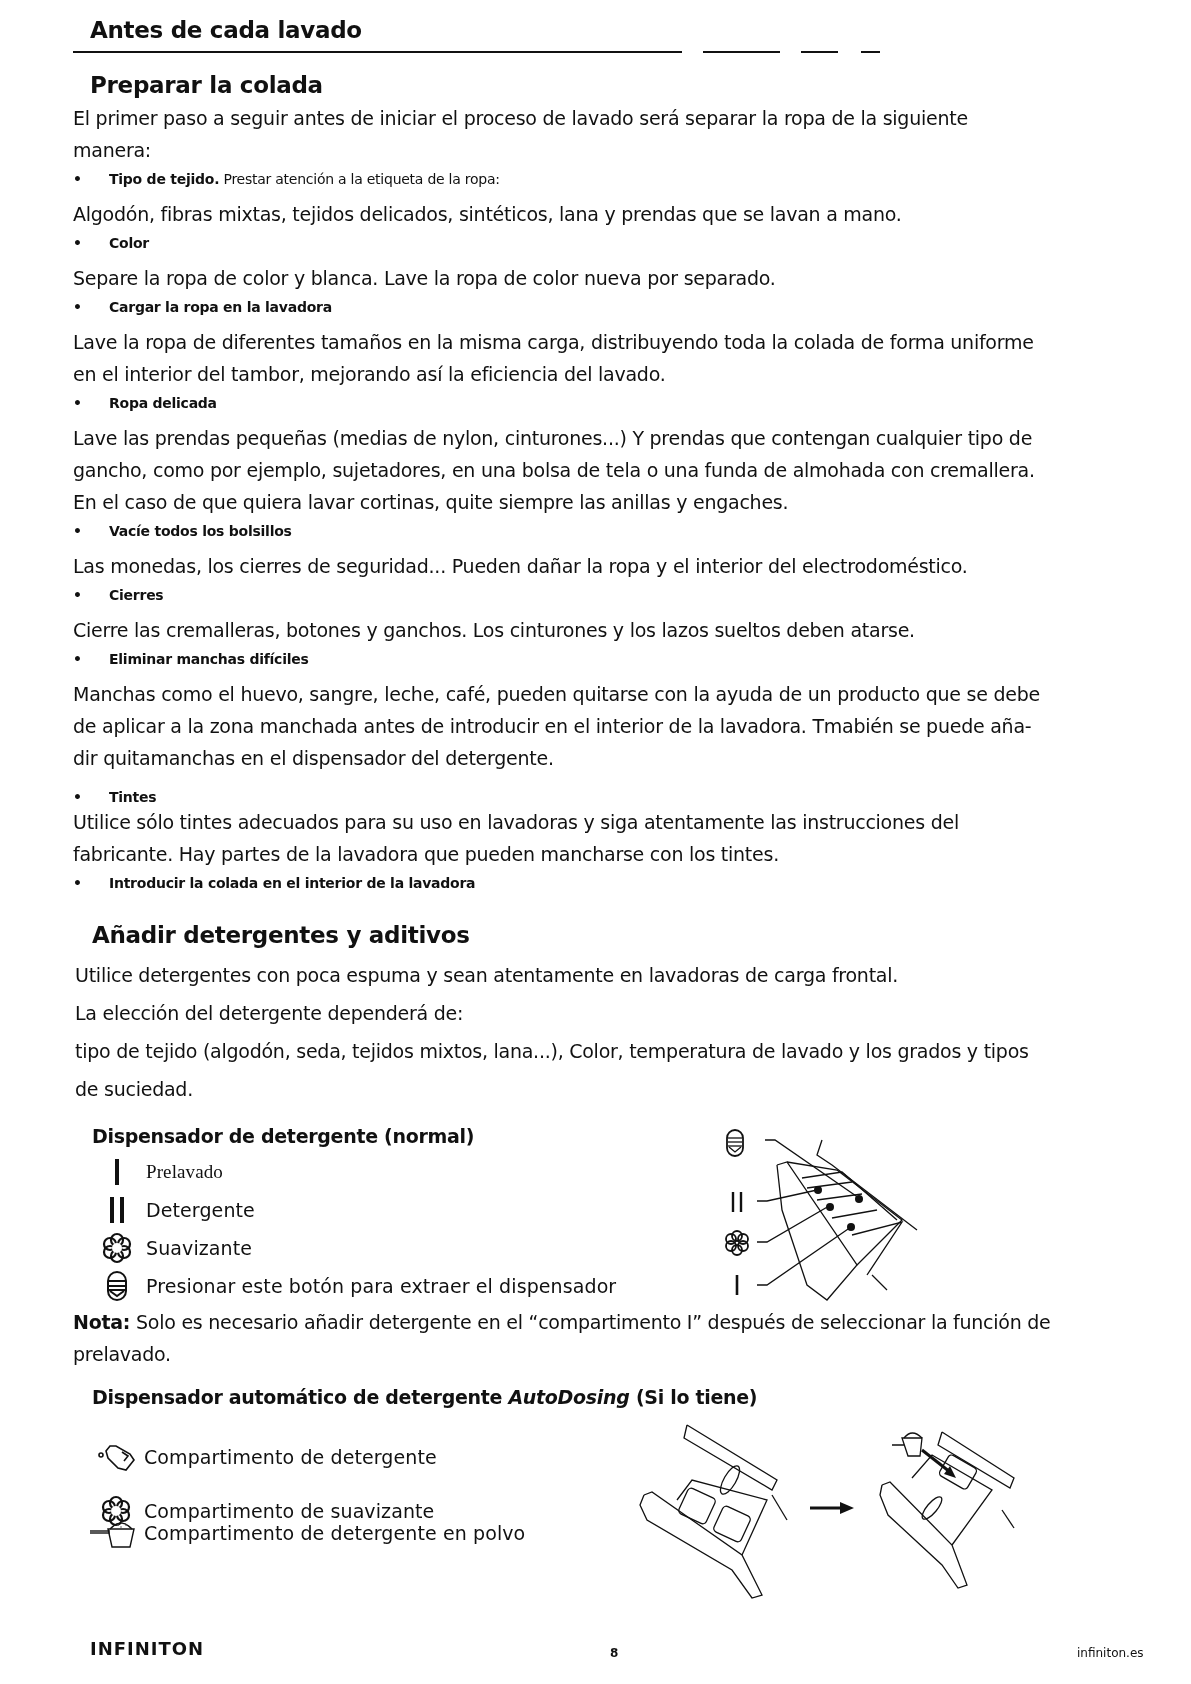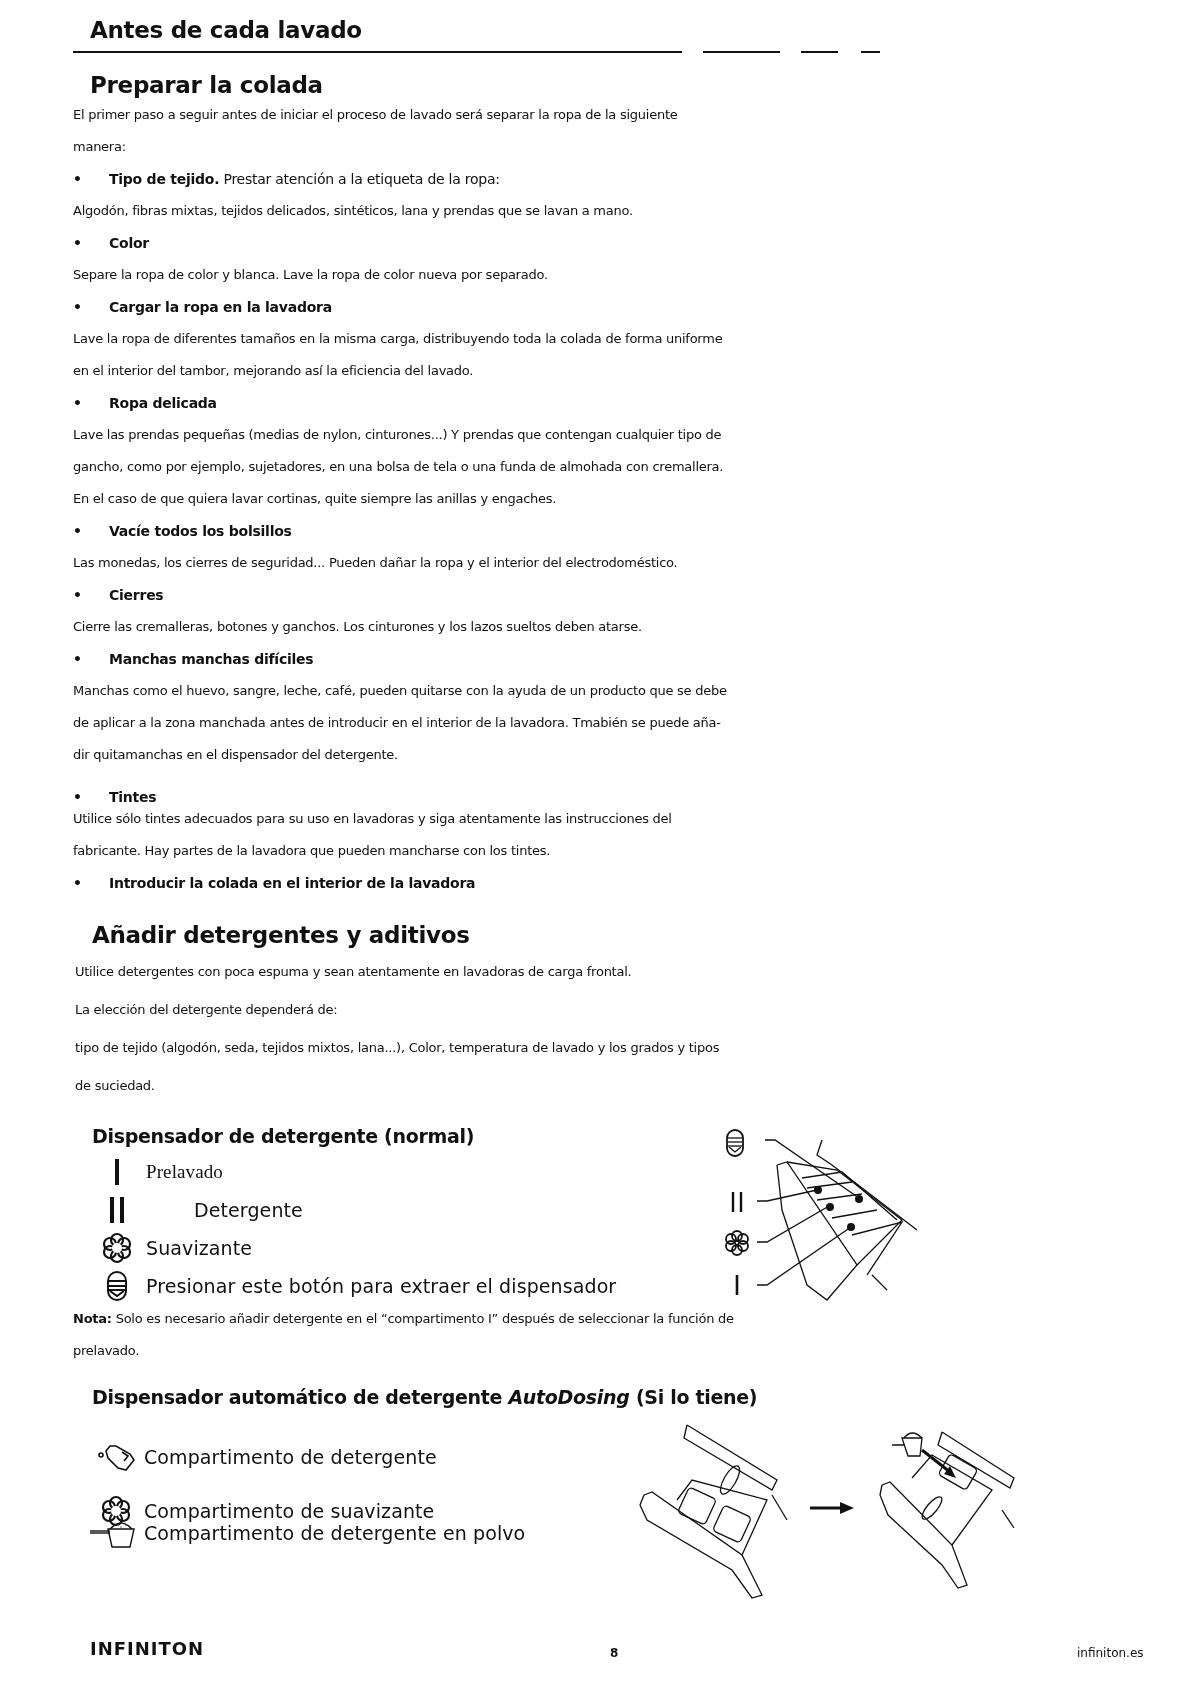--- a/index.html
+++ b/index.html
@@ -8,21 +8,21 @@
       font-family: "DejaVu Sans", sans-serif; color: #111111;
     }
     .page { position: absolute; left: 0; top: 0; width: 1191px; height: 1684px; }
     .abs { position: absolute; margin-left: 17px; }
     .h1 {
       left: 73px; top: 17px; font-size: 23px; font-weight: bold; letter-spacing: -0.3px;
     }
     .rule { position: absolute; top: 51px; height: 2px; background: #111; }
     .h2 { font-size: 23px; font-weight: bold; letter-spacing: -0.3px; }
     .bold { font-weight: bold; }
-    .line { position: absolute; left: 73px; white-space: nowrap; font-size: 13px; letter-spacing: -0.25px; }
+    .line { position: absolute; left: 73px; white-space: nowrap; font-size: 19px; letter-spacing: -0.25px; }
     .bullet-line { position: absolute; left: 73px; white-space: nowrap; font-size: 14px; letter-spacing: -0.25px; }
     .bullet-dot { display: inline-block; width: 36px; font-weight: bold; }
     .sub-h { font-size: 19px; font-weight: bold; letter-spacing: -0.3px; text-align: right; }
     .legend-row { position: absolute; display: flex; align-items: center; font-size: 19px; letter-spacing: 0.1px; }
     .legend-icon { width: 34px; height: 30px; display: flex; align-items: center; justify-content: center; margin-right: 12px; }
     .footer-logo { font-family: "DejaVu Sans", sans-serif; font-weight: bold; font-size: 18px; letter-spacing: 1px; }
     .footer-page { font-size: 12px; font-weight: bold; }
     .footer-url { font-size: 12px; }
     svg { display: block; }
   </style>
@@ -69,21 +69,21 @@
     <span class="bullet-dot">•</span><span class="bold">Vacíe todos los bolsillos</span>
   </div>
   <div class="line" style="top:555px;">Las monedas, los cierres de seguridad... Pueden dañar la ropa y el interior del electrodoméstico.</div>
 
   <div class="bullet-line" style="top:587px;">
     <span class="bullet-dot">•</span><span class="bold">Cierres</span>
   </div>
   <div class="line" style="top:619px;">Cierre las cremalleras, botones y ganchos. Los cinturones y los lazos sueltos deben atarse.</div>
 
   <div class="bullet-line" style="top:651px;">
-    <span class="bullet-dot">•</span><span class="bold">Manchas manchas difíciles</span>
+    <span class="bullet-dot">•</span><span class="bold">Eliminar manchas difíciles</span>
   </div>
   <div class="line" style="top:683px;">Manchas como el huevo, sangre, leche, café, pueden quitarse con la ayuda de un producto que se debe</div>
   <div class="line" style="top:715px;">de aplicar a la zona manchada antes de introducir en el interior de la lavadora. Tmabién se puede aña-</div>
   <div class="line" style="top:747px;">dir quitamanchas en el dispensador del detergente.</div>
 
   <div class="bullet-line" style="top:789px;">
     <span class="bullet-dot">•</span><span class="bold">Tintes</span>
   </div>
   <div class="line" style="top:811px;">Utilice sólo tintes adecuados para su uso en lavadoras y siga atentamente las instrucciones del</div>
   <div class="line" style="top:843px;">fabricante. Hay partes de la lavadora que pueden mancharse con los tintes.</div>
@@ -101,21 +101,21 @@
   <div class="abs sub-h" style="left:75px;top:1125px;">Dispensador de detergente (normal)</div>
 
   <div class="legend-row" style="left:100px;top:1157px;font-family:Liberation Serif, serif;">
     <div class="legend-icon">
       <svg width="10" height="28" viewBox="0 0 10 28">
           <rect x="3" y="1" width="4" height="26" fill="#111"></rect>
         </svg>
     </div>
     <span>Prelavado</span>
   </div>
-  <div class="legend-row" style="left:100px;top:1195px;gap:48px;">
+  <div class="legend-row" style="left:100px;top:1195px;">
     <div class="legend-icon">
       <svg width="20" height="28" viewBox="0 0 20 28">
           <rect x="3" y="1" width="4" height="26" fill="#111"></rect>
           <rect x="13" y="1" width="4" height="26" fill="#111"></rect>
         </svg>
     </div>
     <span>Detergente</span>
   </div>
   <div class="legend-row" style="left:100px;top:1233px;">
     <div class="legend-icon">

